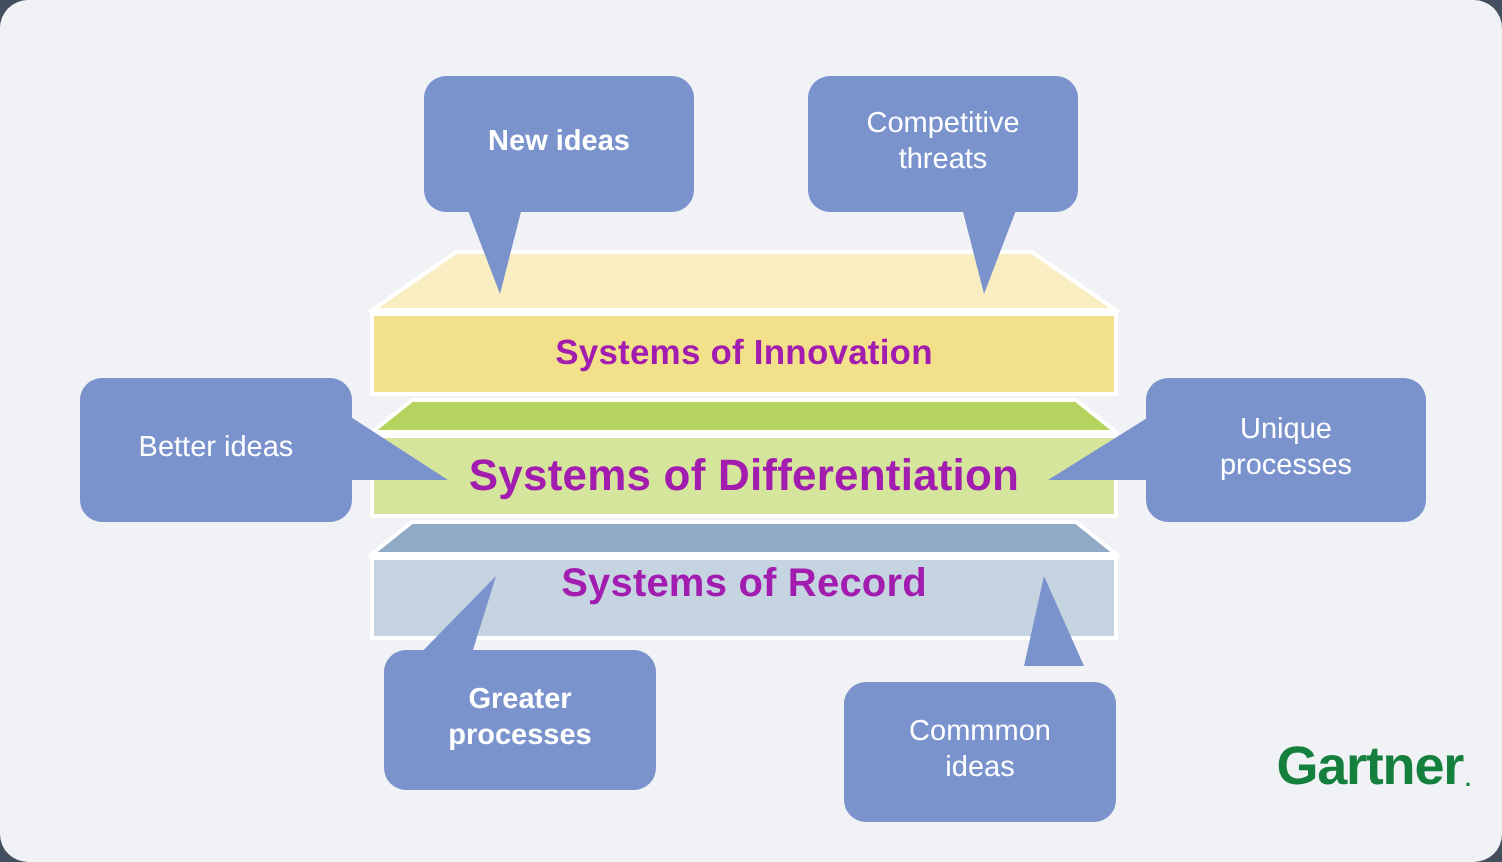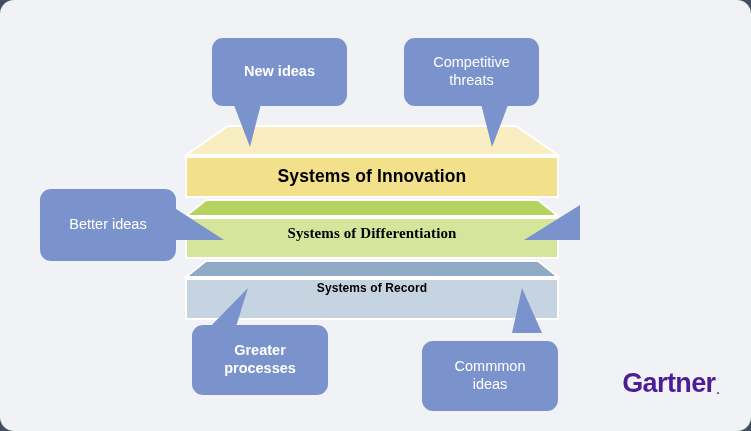--- a/index.html
+++ b/index.html
@@ -30,36 +30,35 @@
     top: 0;
     width: 751px;
     height: 431px;
   }
   #stack svg { display: block; }
 
   .layer-label {
     position: absolute;
     text-align: center;
     font-weight: bold;
-    color: #000000;
+    color: #a21caf;
     letter-spacing: .1px;
     white-space: nowrap;
   }
   #label-innovation {
     left: 188px; top: 166px; width: 368px;
     font-size: 17.5px;
   }
   #label-differentiation {
     left: 188px; top: 225px; width: 368px;
-    font-size: 15px;
-    font-family: Liberation Serif, serif;
+    font-size: 22px;
   }
   #label-record {
     left: 188px; top: 281px; width: 368px;
-    font-size: 12px;
+    font-size: 20px;
   }
 
   
   .callout {
     position: absolute;
     background: #7b93cd;
     border-radius: 11px;
     color: #ffffff;
     font-size: 14.5px;
     line-height: 1.22;
@@ -77,25 +76,25 @@
   #callout-unique      { left: 573px; top: 189px; width: 140px; height: 72px; }
   #callout-greater     { left: 192px; top: 325px; width: 136px; height: 70px; font-weight: bold; }
   #callout-commmon     { left: 422px; top: 325px; width: 136px; height: 70px; margin-top: 16px; }
 
   
   #tails { position: absolute; left: 0; top: 0; width: 751px; height: 431px; pointer-events: none; }
 
   
   #gartner-logo {
     position: absolute;
-    right: 32px;
+    right: 16px;
     bottom: 32px;
     display: flex;
     align-items: flex-end;
-    color: #4c1d95;
+    color: #15803d;
     font-weight: bold;
     font-size: 27px;
     letter-spacing: -0.6px;
   }
   #gartner-logo .reg {
     font-size: 11px;
     margin-left: 1px;
     margin-bottom: 3px;
     font-weight: bold;
   }
@@ -156,20 +155,26 @@
     <span>Better ideas</span>
   </div>
 
   <div class="callout" id="callout-competitive">
     <span>
       <span>Competitive</span><br>
       <span>threats</span>
     </span>
   </div>
 
+  <div class="callout" id="callout-unique">
+    <span>
+      <span>Unique</span><br>
+      <span>processes</span>
+    </span>
+  </div>
 
   <div class="callout" id="callout-greater">
     <span>
       <span>Greater</span><br>
       <span>processes</span>
     </span>
   </div>
 
   <div class="callout" id="callout-commmon">
     <span>

